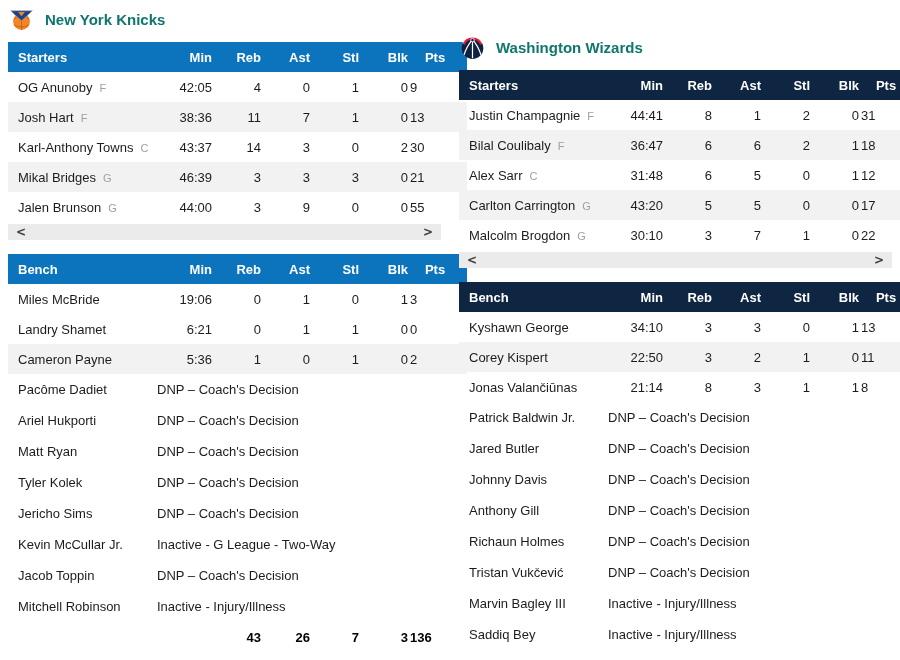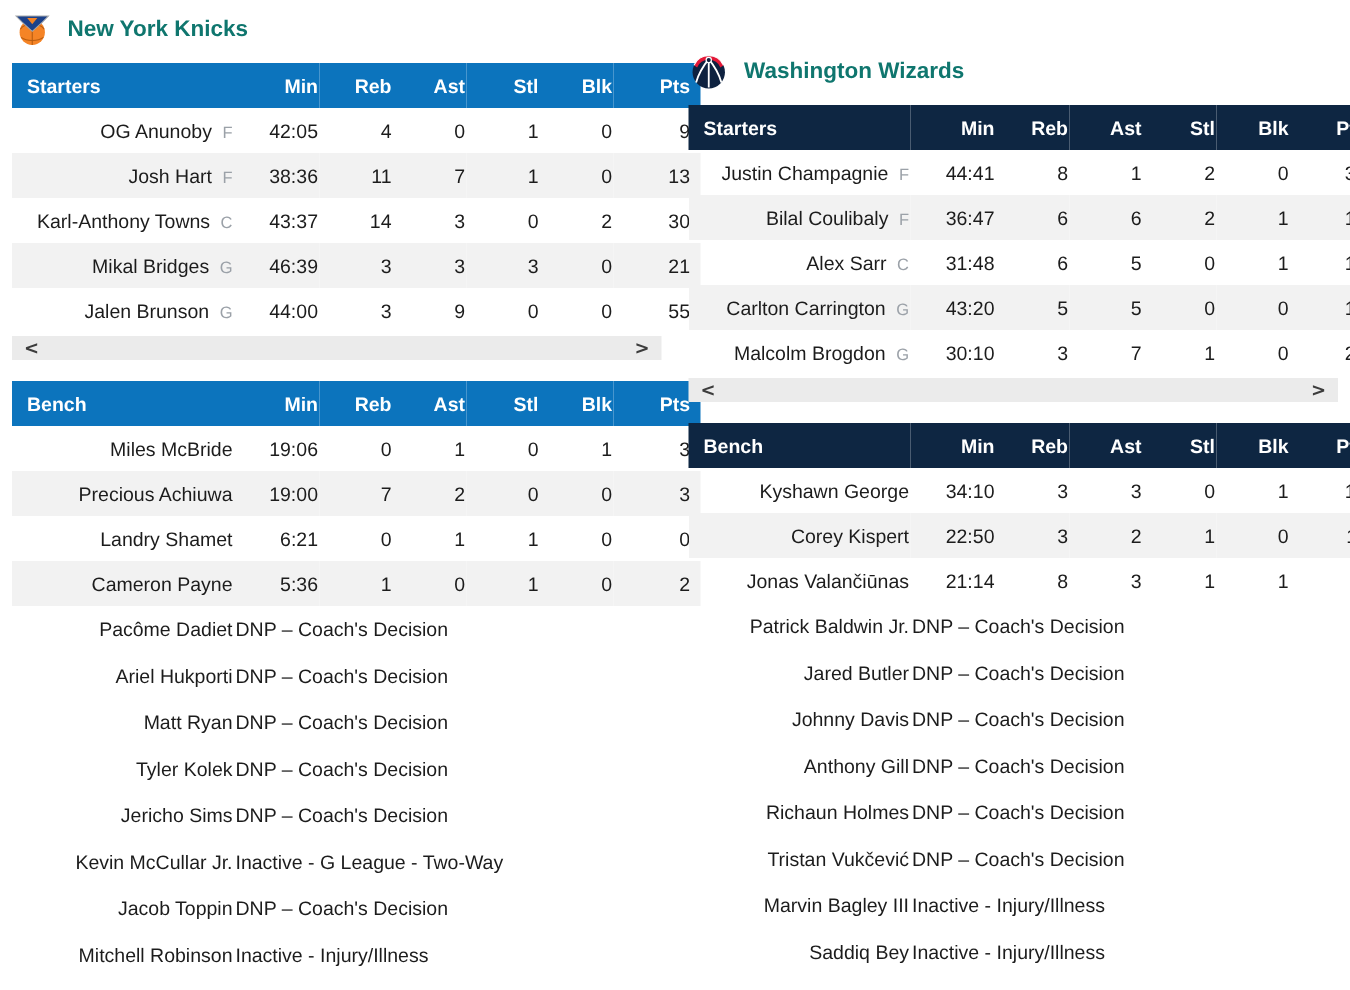--- a/index.html
+++ b/index.html
@@ -15,24 +15,24 @@
   .team-header.right{margin-top:28px;}
   .team-name{font-size:15px;font-weight:700;color:#0f766e;margin:0;}
   .logo{width:27px;height:27px;display:inline-flex;}
 
   table.stats-table{border-collapse:collapse;width:433px;table-layout:fixed;}
   table.bench-table{margin-top:14px;}
   thead th{height:28px;font-size:13px;font-weight:700;color:#ffffff;vertical-align:middle;}
   th.c-name{width:137px;text-align:left;padding-left:10px;}
   .c-min{width:55px;text-align:right;}
   .c-stat{width:47px;text-align:right;}
-  .c-pts{width:50px;text-align:right;padding-right:7px;}
+  .c-pts{width:50px;padding-right:7px;}
 
   tbody td{height:28px;font-size:13px;color:#1c1c1c;vertical-align:middle;}
-  tbody td.c-name{width:137px;text-align:right;padding-left:10px;white-space:nowrap;overflow:hidden;}
+  tbody td.c-name{width:137px;text-align:left;padding-left:10px;white-space:nowrap;overflow:hidden;}
   tbody tr.alt{background:#f2f2f2;}
   tbody tr.status-row td{height:29px;}
   td.status{text-align:left;white-space:nowrap;}
   .pos{font-size:11px;color:#9ba1a8;margin-left:7px;font-weight:400;}
   tr.totals td{font-weight:700;color:#000;height:29px;}
 
   .hscroll{
     width:417px;height:16px;background:#ebebeb;margin-top:2px;
     display:flex;justify-content:space-between;align-items:center;
     padding:0 8px;cursor:pointer;
@@ -139,29 +139,20 @@
       <tbody>
           <tr>
             <td class="c-name"><span>Miles McBride</span></td>
             <td class="c-min">19:06</td>
             <td class="c-stat">0</td>
             <td class="c-stat">1</td>
             <td class="c-stat">0</td>
             <td class="c-stat">1</td>
             <td class="c-pts">3</td>
           </tr>
-          <tr class="alt">
-            <td class="c-name"><span>Precious Achiuwa</span></td>
-            <td class="c-min">19:00</td>
-            <td class="c-stat">7</td>
-            <td class="c-stat">2</td>
-            <td class="c-stat">0</td>
-            <td class="c-stat">0</td>
-            <td class="c-pts">3</td>
-          </tr>
           <tr>
             <td class="c-name"><span>Landry Shamet</span></td>
             <td class="c-min">6:21</td>
             <td class="c-stat">0</td>
             <td class="c-stat">1</td>
             <td class="c-stat">1</td>
             <td class="c-stat">0</td>
             <td class="c-pts">0</td>
           </tr>
           <tr class="alt">

